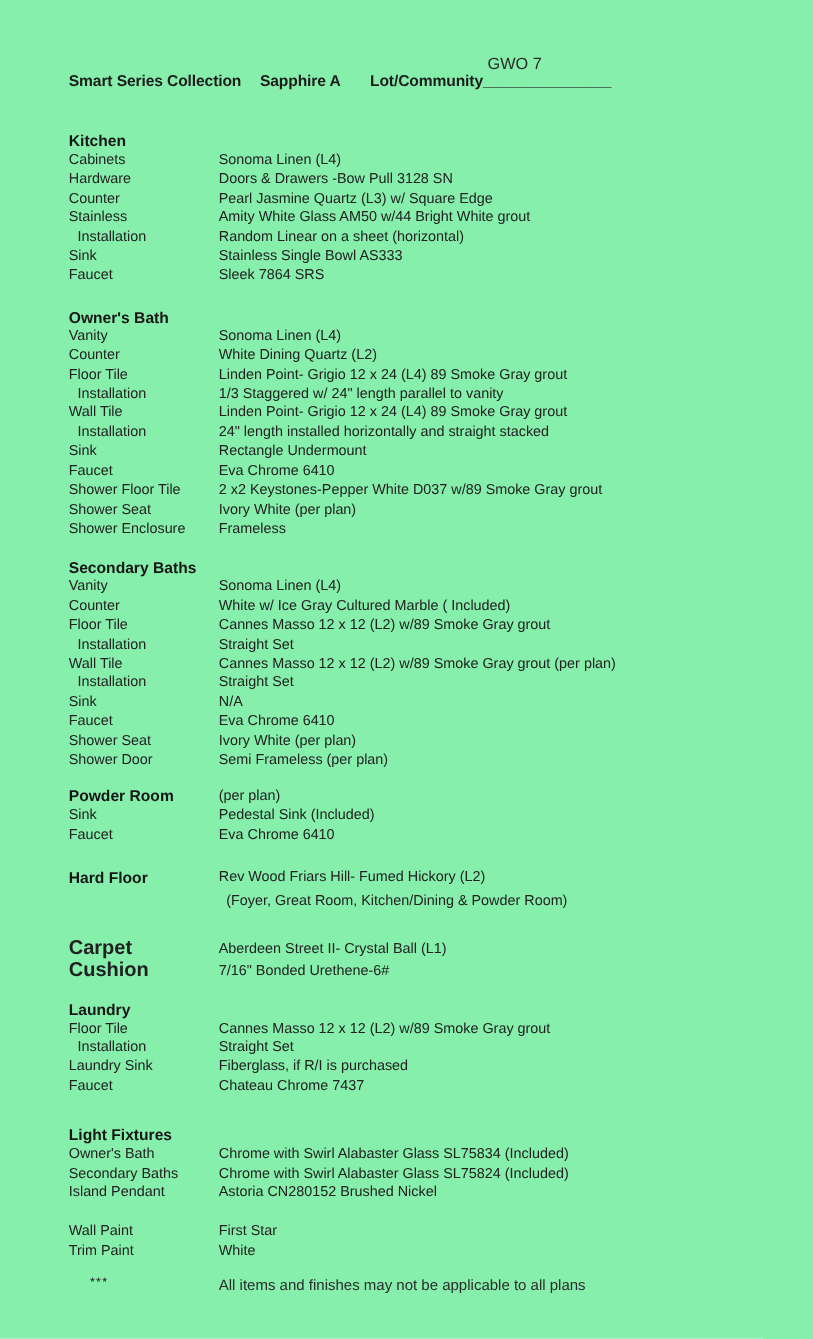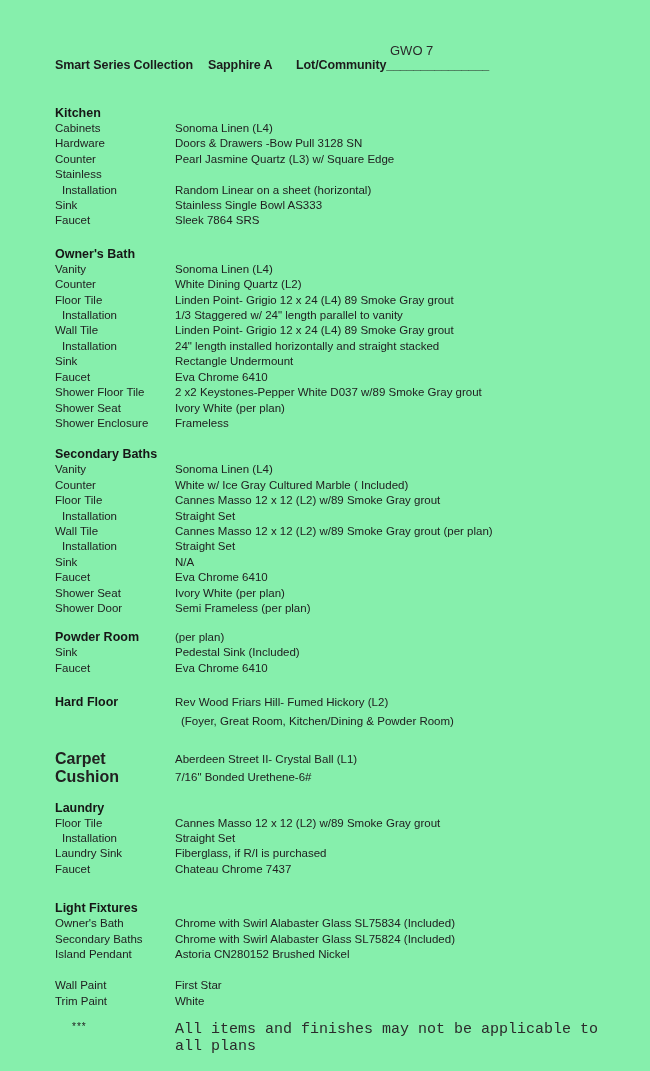--- a/index.html
+++ b/index.html
@@ -46,21 +46,21 @@
   .section-powder-room     { margin-top: 13px; }
   .section-hard-floor      { margin-top: 18px; }
   .section-carpet          { margin-top: 20px; }
   .section-carpet .row     { line-height: 18px; }
   .section-laundry         { margin-top: 14px; }
   .section-light-fixtures  { margin-top: 23px; }
   .section-paint           { margin-top: 16px; }
   
   .footnote { display: flex; margin-top: 12px; }
   .footnote .marker { flex: 0 0 120px; width: 120px; padding-left: 17px; box-sizing: border-box; font-size: 10px; letter-spacing: 1px; }
-  .footnote .note { flex: 1; font-size: 15px; color: #2b2b2b; font-family: Liberation Mono, monospace; }
+  .footnote .note { flex: 1; font-size: 12px; color: #2b2b2b; }
 </style>
 </head>
 <body>
 
 <div class="page">
   <span class="gwo">GWO 7</span>
   <span class="doc-title">Smart Series Collection</span>
   <span class="doc-plan">Sapphire A</span>
   <span class="doc-lot"><span>Lot/Community</span><span>_______________</span></span>
 
@@ -77,20 +77,21 @@
           <div class="row">
             <span class="label">Hardware</span>
             <span class="value">Doors &amp; Drawers -Bow Pull 3128 SN</span>
           </div>
           <div class="row">
             <span class="label">Counter</span>
             <span class="value">Pearl Jasmine Quartz (L3) w/ Square Edge</span>
           </div>
           <div class="row">
             <span class="label">Stainless</span>
+            <span class="value">Amity White Glass AM50 w/44 Bright White grout</span>
           </div>
           <div class="row">
             <span class="label indent">Installation</span>
             <span class="value">Random Linear on a sheet  (horizontal)</span>
           </div>
           <div class="row">
             <span class="label">Sink</span>
             <span class="value">Stainless Single Bowl AS333</span>
           </div>
           <div class="row">

